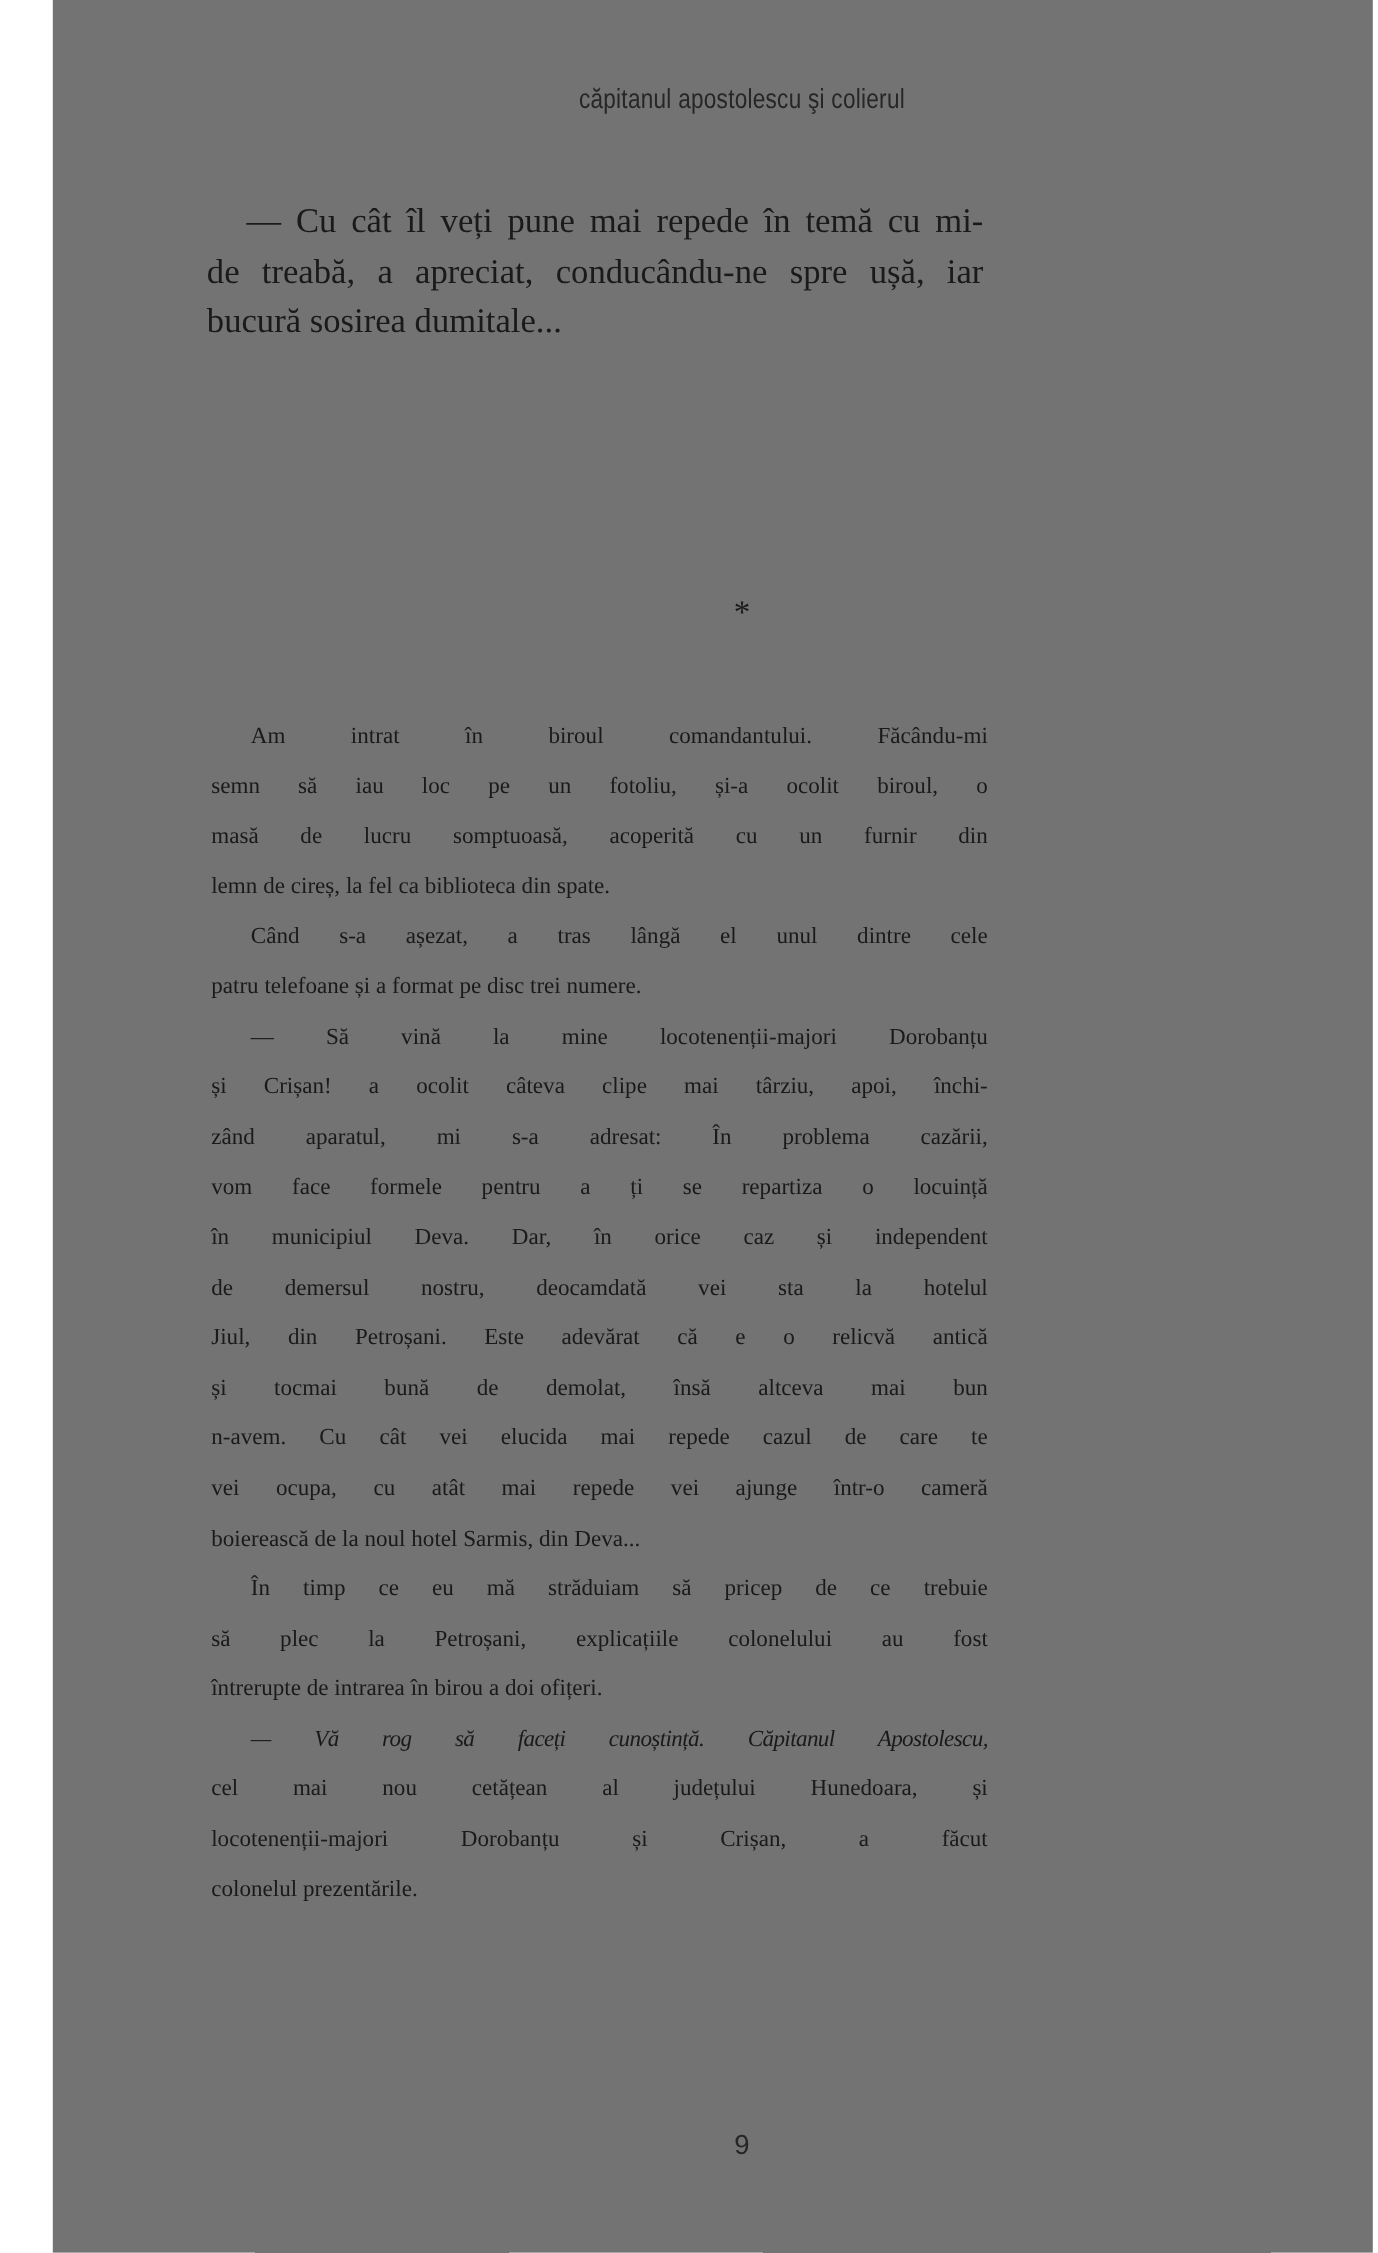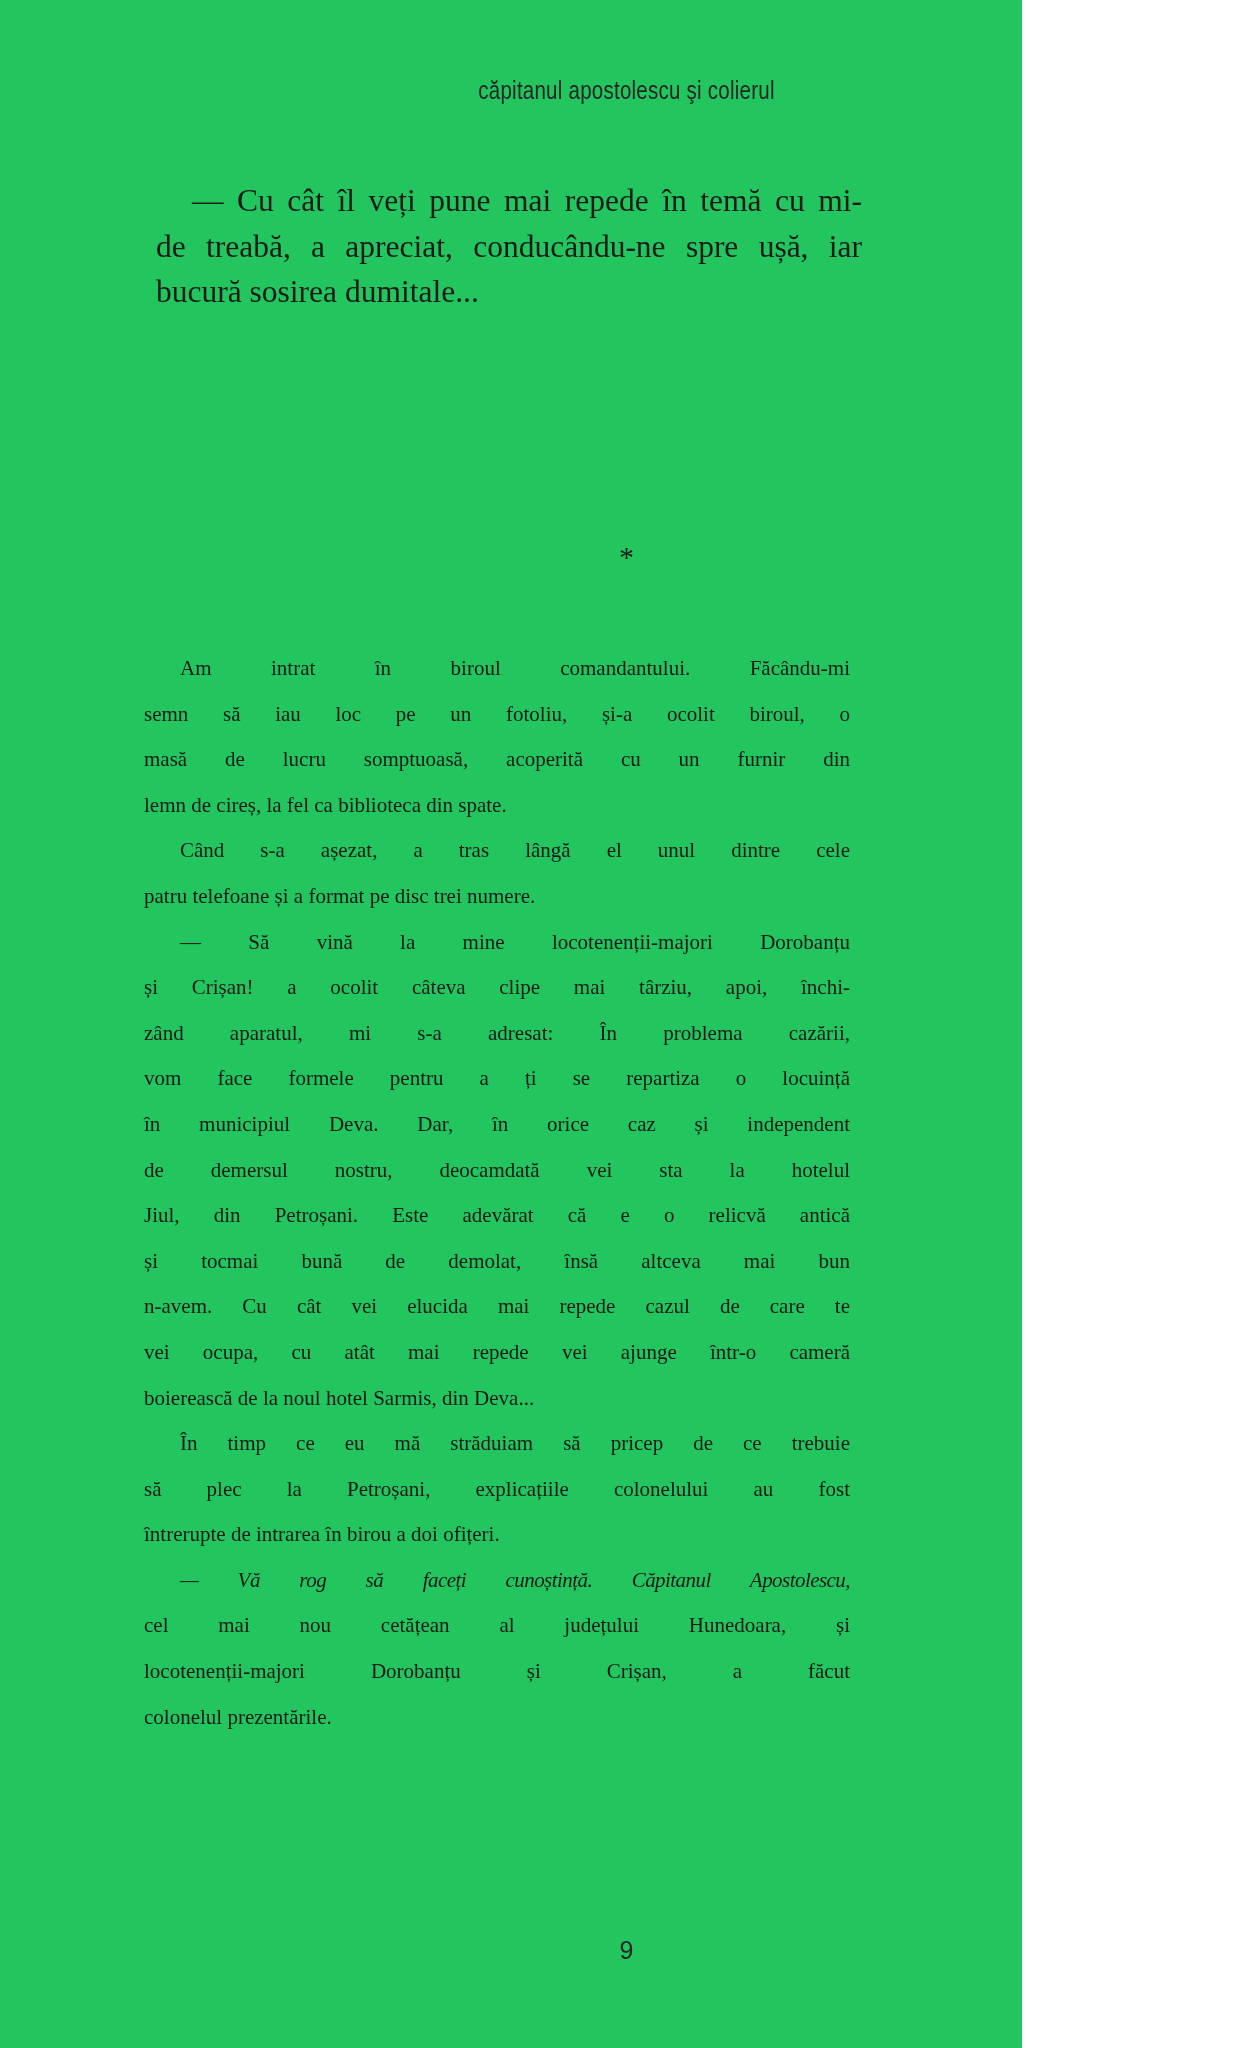--- a/index.html
+++ b/index.html
@@ -2,43 +2,44 @@
 <html><head>
 <meta charset="utf-8">
 <style>
   html, body {
     margin: 0;
     padding: 0;
     background: #ffffff;
   }
   .page {
     position: relative;
-    width: 1022px;
+    width: 1200px;
     height: 2048px;
-    background: #22c55e;
+    background: #737373;
     overflow: hidden;
+    margin-left: 48px;
   }
   .running-header {
     position: absolute;
     left: 0;
     top: 76px;
     width: 1253px;
     text-align: center;
     font-family: "Liberation Sans Narrow", "Liberation Sans", sans-serif;
     font-size: 25px;
     letter-spacing: 0.3px;
     color: #ララ;
     color: #262626;
     transform: scaleX(0.82);
     transform-origin: center top;
     white-space: nowrap;
   }
   .text-block {
     position: absolute;
-    left: 156px;
+    left: 140px;
     top: 178px;
     width: 706px;
     font-family: "Liberation Serif", "DejaVu Serif", serif;
     font-size: 31.5px;
     line-height: 45.6px;
     color: #1a1a1a;
     text-align: justify;
     text-justify: inter-word;
     -webkit-hyphens: none;
     hyphens: none;

